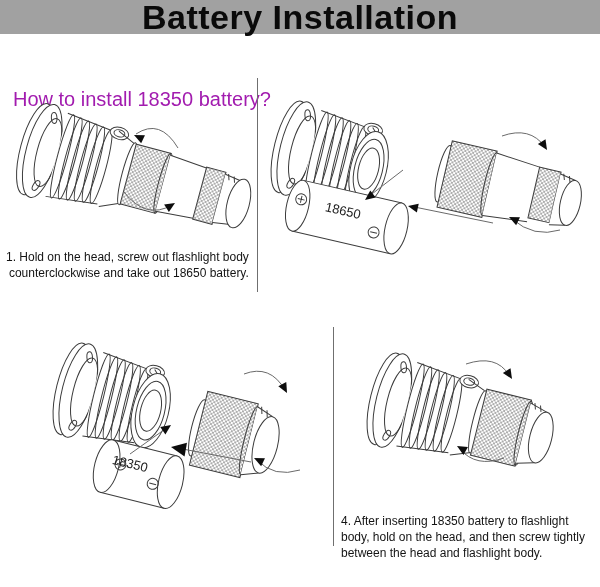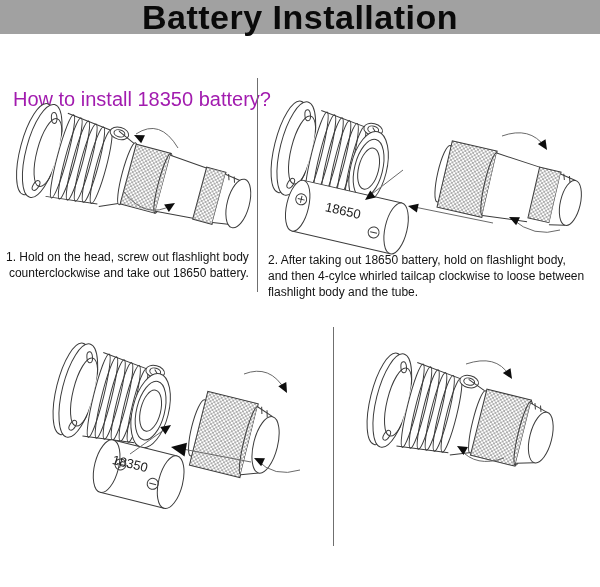--- a/index.html
+++ b/index.html
@@ -183,23 +183,20 @@
         <path class="arc" d="M231,139 L150,122.5"></path>
         <use href="#ah" class="ahf" transform="translate(146,122) rotate(192)"></use>
       </g>
       <g>
         <path class="arc" d="M240,52 Q268,42 283,63"></path>
         <use href="#ah" class="ahf" transform="translate(285,66) rotate(58)"></use>
         <path class="arc" d="M298,146 Q272,154 250,135"></path>
         <use href="#ah" class="ahf" transform="translate(247,133) rotate(205)"></use>
       </g>
     </svg>
-    <div class="caption" style="left:10px;top:174px;">2. After taking out 18650 battery, hold on flashlight body,
-and then 4-cylce whirled tailcap clockwise to loose between
-flashlight body and the tube.</div>
   </div>
 
   <div class="panel" style="left:0;top:310px;width:333px;height:250px;">
     <svg class="figure" style="left:8px;top:10px;" width="322" height="200" viewBox="0 0 322 200">
       <g transform="translate(48,10) rotate(14 0 55)">
         <use href="#fl-head-open"></use>
       </g>
       <g transform="translate(178,58) rotate(14 0 47)">
         <use href="#body-short"></use>
       </g>
@@ -227,15 +224,18 @@
       <g transform="translate(32,10) rotate(14 0 55)">
         <use href="#fl-short"></use>
       </g>
       <g>
         <path class="arc" d="M128,34 Q158,24 171,45"></path>
         <use href="#ah" class="ahf" transform="translate(174,49) rotate(58)"></use>
         <path class="arc" d="M166,128 Q138,138 122,119"></path>
         <use href="#ah" class="ahf" transform="translate(119,116) rotate(210)"></use>
       </g>
     </svg>
+    <div class="caption" style="left:7px;top:203px;">4. After inserting 18350 battery to flashlight
+body, hold on the head, and then screw tightly
+between the head and flashlight body.</div>
   </div>
 
 </div>
 
 </body></html>

